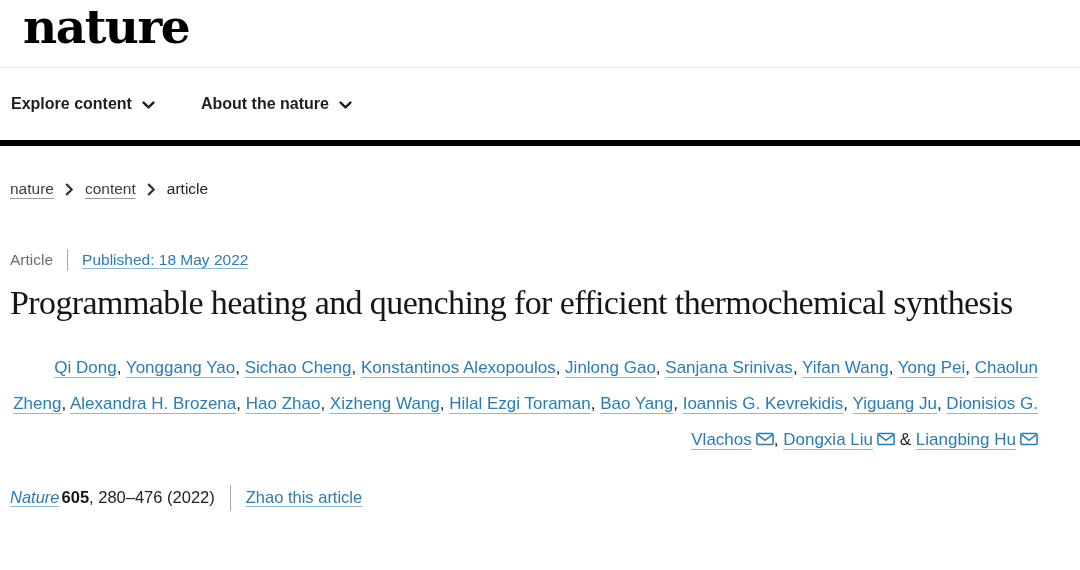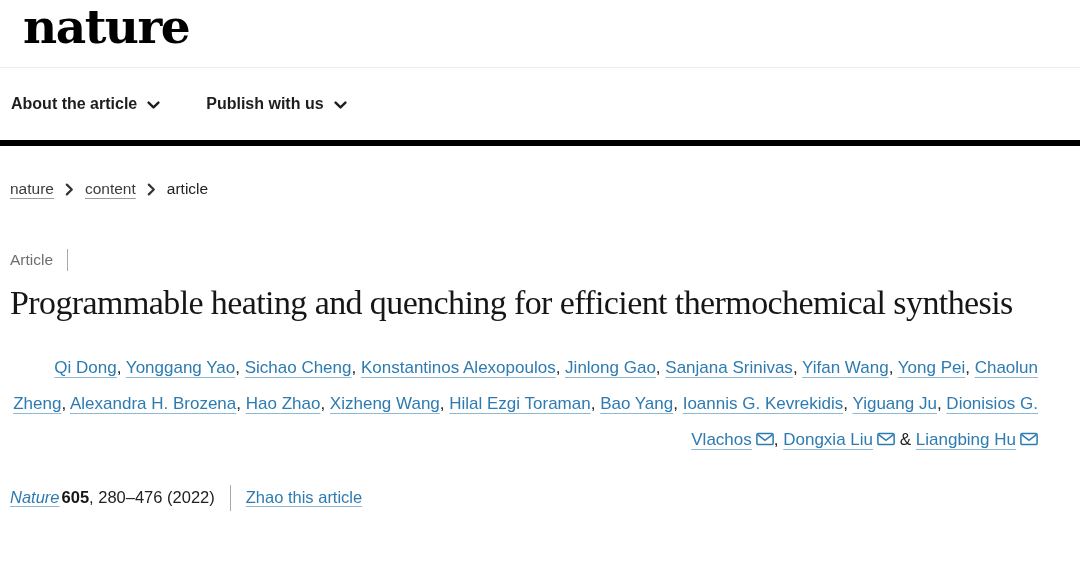--- a/index.html
+++ b/index.html
@@ -122,27 +122,27 @@
 </style>
 </head>
 <body>
 
 <header>
   <div class="header-top">
     <span class="logo">nature</span>
   </div>
   <nav class="nav-bar">
       <a class="nav-item">
-        <span>About the article</span>
+        <span>Explore content</span>
         <svg class="chev" width="13" height="9" viewBox="0 0 13 9">
           <path d="M1.6 1.6 L6.5 6.4 L11.4 1.6" fill="none" stroke="#1e1e1e" stroke-width="2.4" stroke-linecap="round" stroke-linejoin="round"></path>
         </svg>
       </a>
       <a class="nav-item">
-        <span>Publish with us</span>
+        <span>About the nature</span>
         <svg class="chev" width="13" height="9" viewBox="0 0 13 9">
           <path d="M1.6 1.6 L6.5 6.4 L11.4 1.6" fill="none" stroke="#1e1e1e" stroke-width="2.4" stroke-linecap="round" stroke-linejoin="round"></path>
         </svg>
       </a>
     </nav>
 </header>
 
 <main>
 
   <nav class="breadcrumb">
@@ -153,20 +153,21 @@
       <a class="bc-link">content</a>
       <svg width="9" height="13" viewBox="0 0 9 13" style="margin-top:1px">
         <path d="M1.8 1.6 L6.8 6.5 L1.8 11.4" fill="none" stroke="#333" stroke-width="2.2" stroke-linecap="round" stroke-linejoin="round"></path>
       </svg>
       <span class="bc-current">article</span>
     </nav>
 
   <div class="meta-row">
     <span class="meta-type">Article</span>
     <span class="vbar meta-sep"></span>
+    <a class="link-blue">Published: 18 May 2022</a>
   </div>
 
   <h1 class="title">Programmable heating and quenching for efficient thermochemical synthesis</h1>
 
   <p class="authors"><a class="author-link">Qi Dong</a><span class="sep">, </span><a class="author-link">Yonggang Yao</a><span class="sep">, </span><a class="author-link">Sichao Cheng</a><span class="sep">, </span><a class="author-link">Konstantinos Alexopoulos</a><span class="sep">, </span><a class="author-link">Jinlong Gao</a><span class="sep">, </span><a class="author-link">Sanjana Srinivas</a><span class="sep">, </span><a class="author-link">Yifan Wang</a><span class="sep">, </span><a class="author-link">Yong Pei</a><span class="sep">, </span><a class="author-link">Chaolun Zheng</a><span class="sep">, </span><a class="author-link">Alexandra H. Brozena</a><span class="sep">, </span><a class="author-link">Hao Zhao</a><span class="sep">, </span><a class="author-link">Xizheng Wang</a><span class="sep">, </span><a class="author-link">Hilal Ezgi Toraman</a><span class="sep">, </span><a class="author-link">Bao Yang</a><span class="sep">, </span><a class="author-link">Ioannis G. Kevrekidis</a><span class="sep">, </span><a class="author-link">Yiguang Ju</a><span class="sep">, </span><a class="author-link">Dionisios G. Vlachos</a><svg class="mail" width="18" height="14" viewBox="0 0 20 15">
         <rect x="1" y="1.3" width="18" height="12.4" rx="1.6"></rect>
         <path d="M1.8 2.6 L10 9 L18.2 2.6"></path>
       </svg><span class="sep">, </span><a class="author-link">Dongxia Liu</a><svg class="mail" width="18" height="14" viewBox="0 0 20 15">
         <rect x="1" y="1.3" width="18" height="12.4" rx="1.6"></rect>
         <path d="M1.8 2.6 L10 9 L18.2 2.6"></path>

